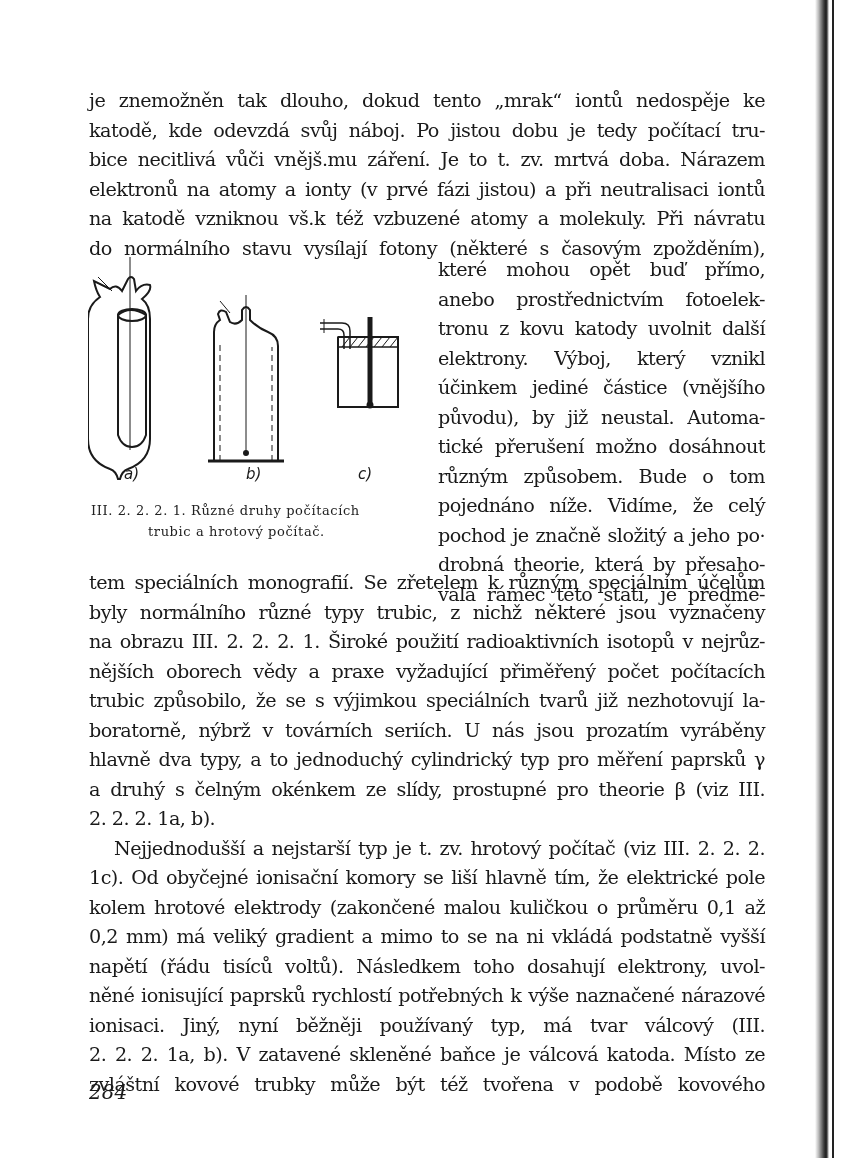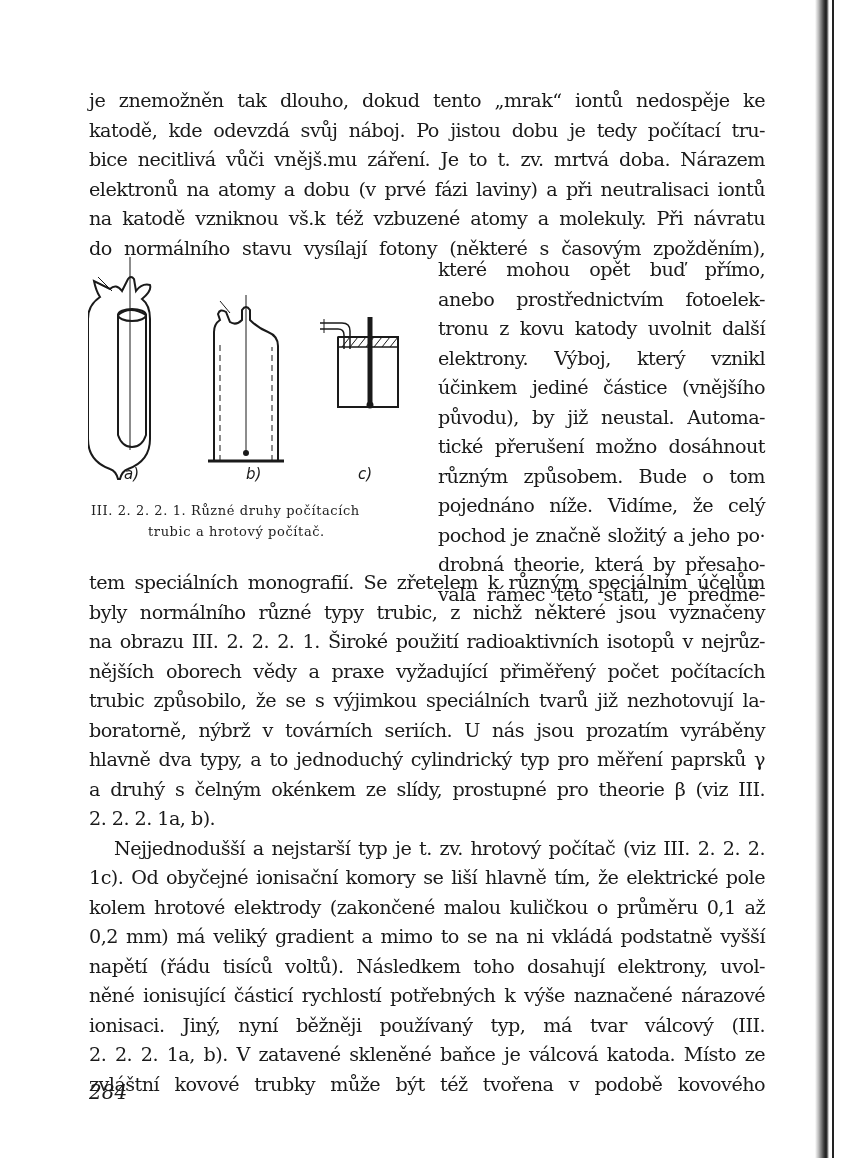--- a/index.html
+++ b/index.html
@@ -33,21 +33,21 @@
 </style>
 </head>
 <body>
 
 <div class="binding"></div>
 <div class="binding2"></div>
 
 <div class="line just full" style="top:86px">je znemožněn tak dlouho, dokud tento „mrak“ iontů nedospěje ke</div>
 <div class="line just full" style="top:115.5px">katodě, kde odevzdá svůj náboj. Po jistou dobu je tedy počítací tru-</div>
 <div class="line just full" style="top:145px">bice necitlivá vůči vnějš.mu záření. Je to t. zv. mrtvá doba. Nárazem</div>
-<div class="line just full" style="top:174.5px">elektronů na atomy a dobu (v prvé fázi laviny) a při neutralisaci iontů</div>
+<div class="line just full" style="top:174.5px">elektronů na atomy a ionty (v prvé fázi jistou) a při neutralisaci iontů</div>
 <div class="line just full" style="top:204px">na katodě vzniknou vš.k též vzbuzené atomy a molekuly. Při návratu</div>
 <div class="line just full" style="top:233.5px">do normálního stavu vysílají fotony (některé s časovým zpožděním),</div>
 
 <div class="line just right" style="top:255px">které mohou opět buď přímo,</div>
 <div class="line just right" style="top:284.5px">anebo prostřednictvím fotoelek-</div>
 <div class="line just right" style="top:314px">tronu z kovu katody uvolnit další</div>
 <div class="line just right" style="top:343.5px">elektrony. Výboj, který vznikl</div>
 <div class="line just right" style="top:373px">účinkem jediné částice (vnějšího</div>
 <div class="line just right" style="top:402.5px">původu), by již neustal. Automa-</div>
 <div class="line just right" style="top:432px">tické přerušení možno dosáhnout</div>
@@ -108,18 +108,18 @@
 <div class="line just full" style="top:715.5px">boratorně, nýbrž v továrních seriích. U nás jsou prozatím vyráběny</div>
 <div class="line just full" style="top:745px">hlavně dva typy, a to jednoduchý cylindrický typ pro měření paprsků γ</div>
 <div class="line just full" style="top:774.5px">a druhý s čelným okénkem ze slídy, prostupné pro theorie β (viz III.</div>
 <div class="line" style="top:804px">2. 2. 2. 1a, b).</div>
 
 <div class="line just" style="top:833.5px; left:114px; width:651px"><span>Nejjednodušší a nejstarší typ je t. zv. </span><span class="it">hrotový počítač</span><span> (viz III. 2. 2. 2.</span></div>
 <div class="line just full" style="top:863px">1c). Od obyčejné ionisační komory se liší hlavně tím, že elektrické pole</div>
 <div class="line just full" style="top:892.5px">kolem hrotové elektrody (zakončené malou kuličkou o průměru 0,1 až</div>
 <div class="line just full" style="top:922px">0,2 mm) má veliký gradient a mimo to se na ni vkládá podstatně vyšší</div>
 <div class="line just full" style="top:951.5px">napětí (řádu tisíců voltů). Následkem toho dosahují elektrony, uvol-</div>
-<div class="line just full" style="top:981px">něné ionisující částicí rychlostí potřebných k výše naznačené nárazové</div>
+<div class="line just full" style="top:981px">něné ionisující paprsků rychlostí potřebných k výše naznačené nárazové</div>
 <div class="line just full" style="top:1010.5px">ionisaci. Jiný, nyní běžněji používaný typ, má tvar válcový (III.</div>
 <div class="line just full" style="top:1040px">2. 2. 2. 1a, b). V zatavené skleněné baňce je válcová katoda. Místo ze</div>
 <div class="line just full" style="top:1069.5px">zvláštní kovové trubky může být též tvořena v podobě kovového</div>
 
 <div class="page-num" style="top:1080px">284</div>
 
 </body></html>

